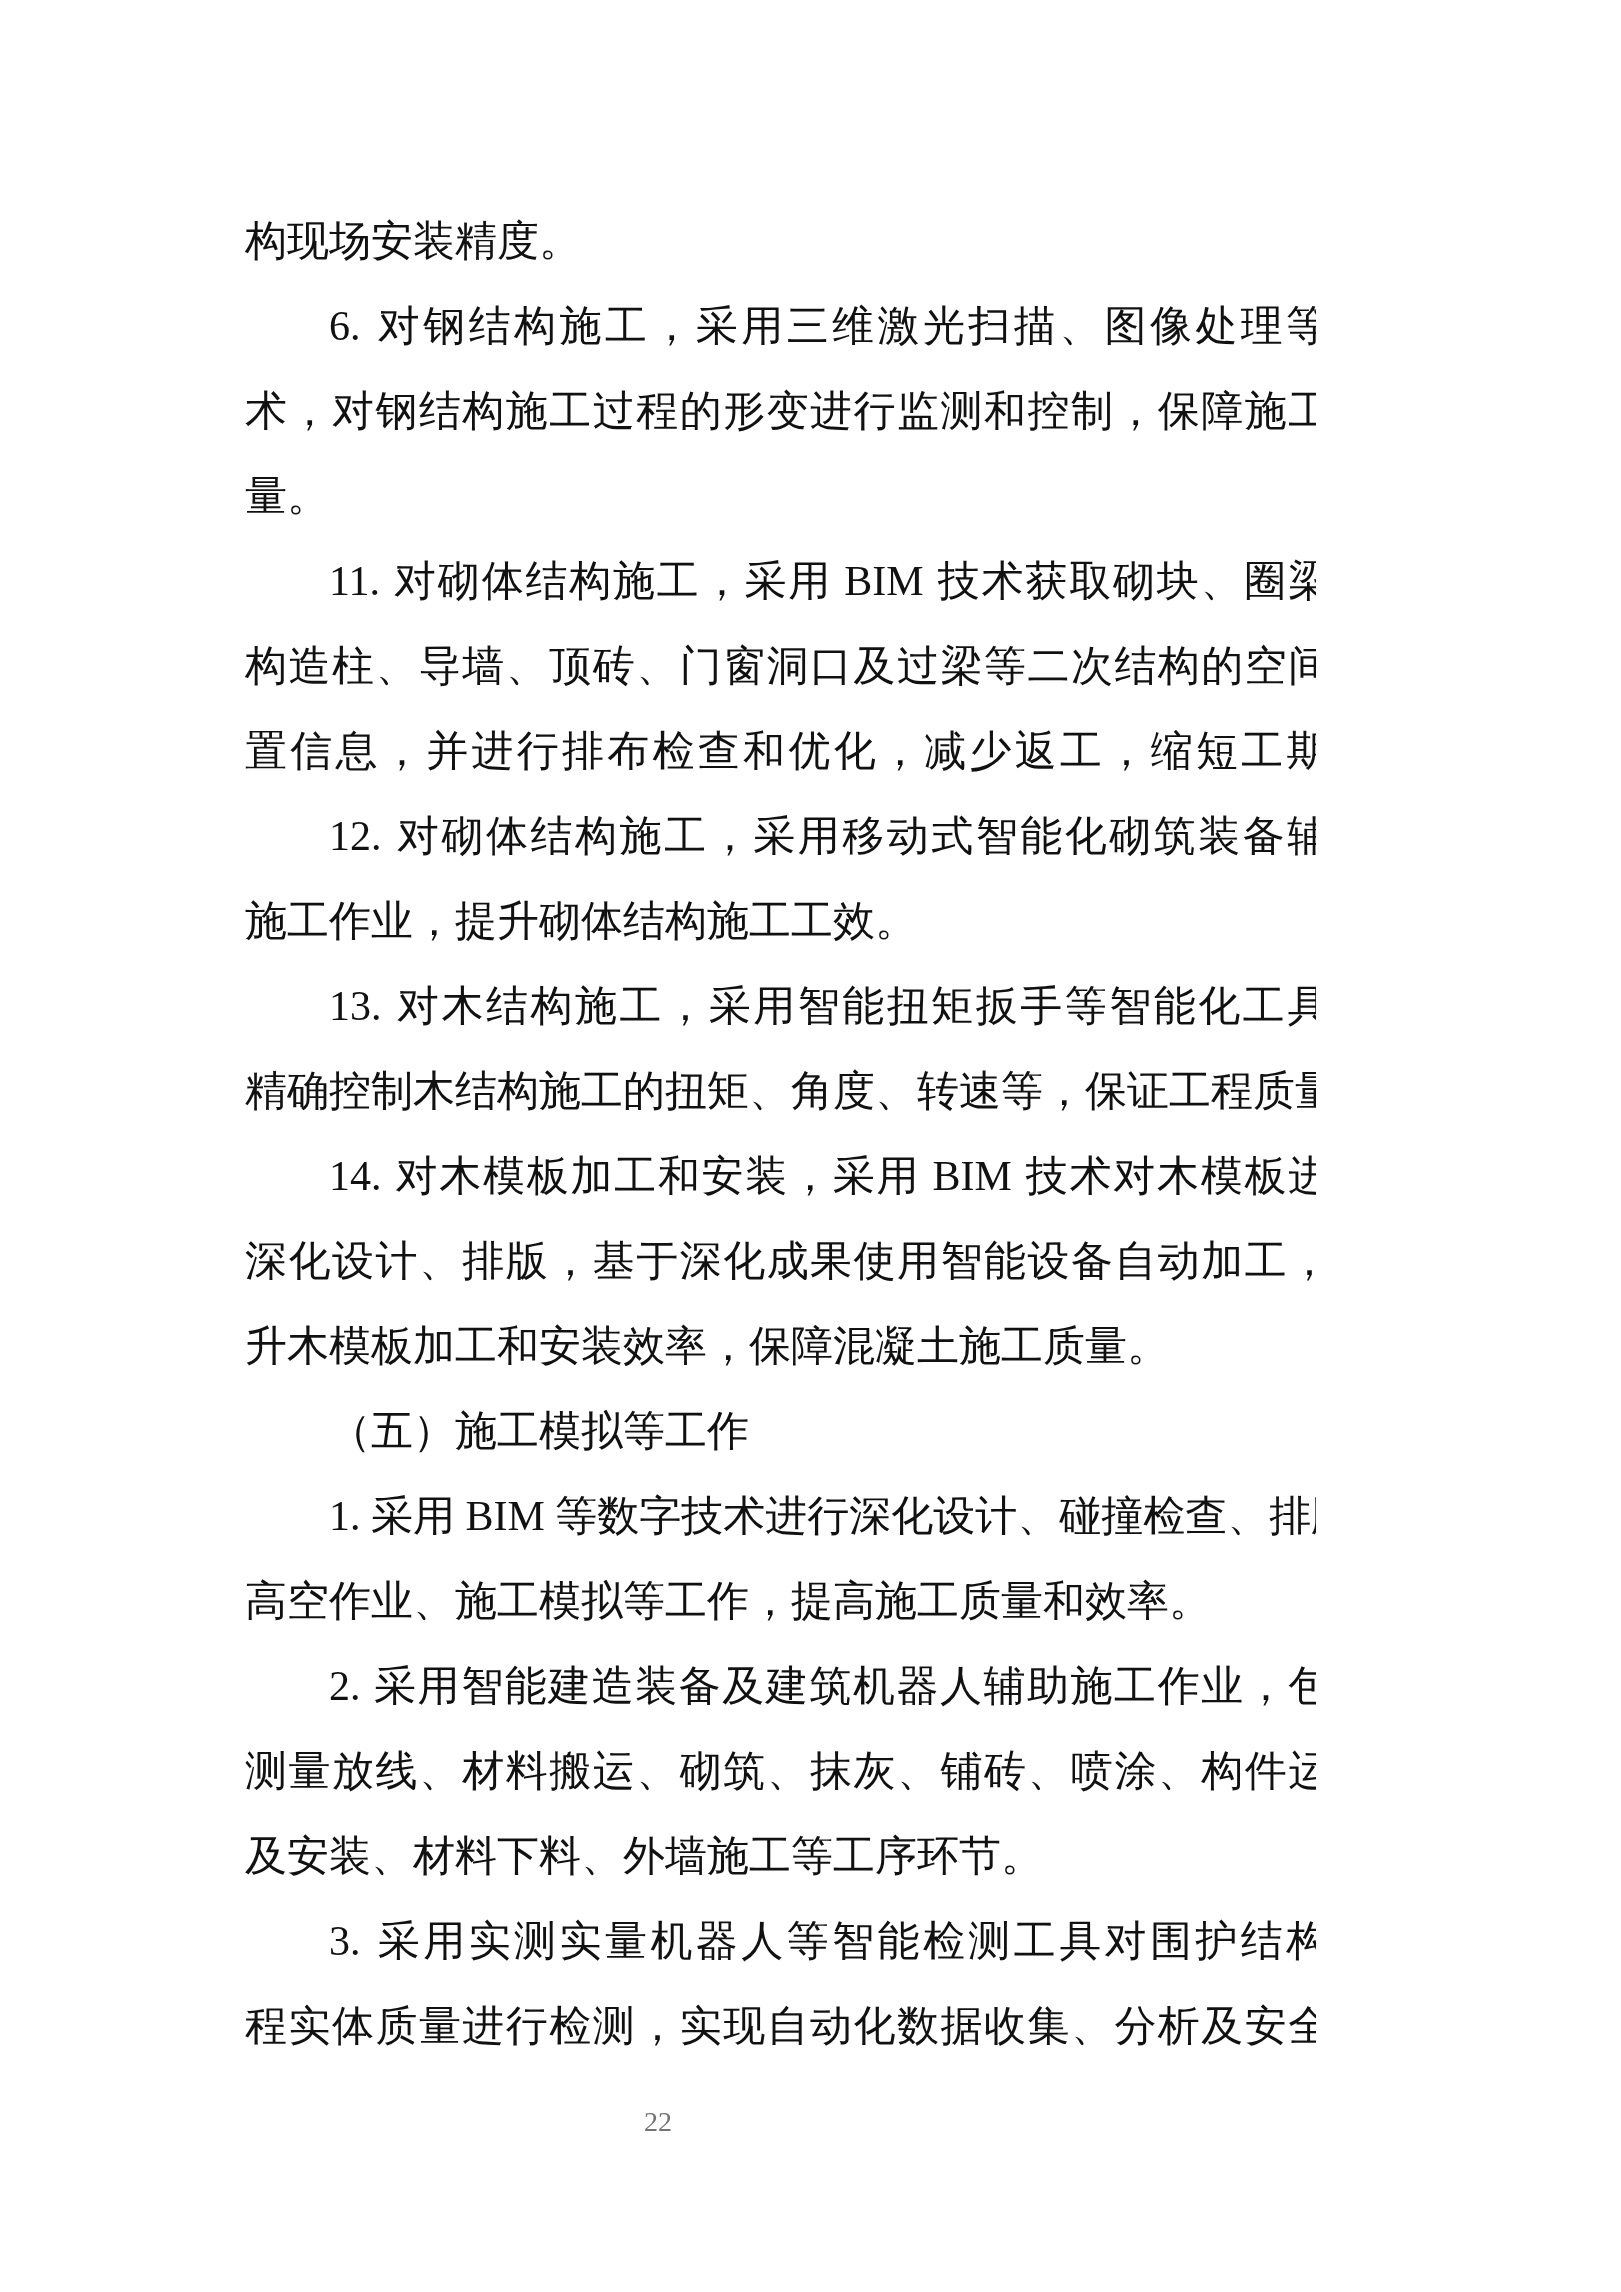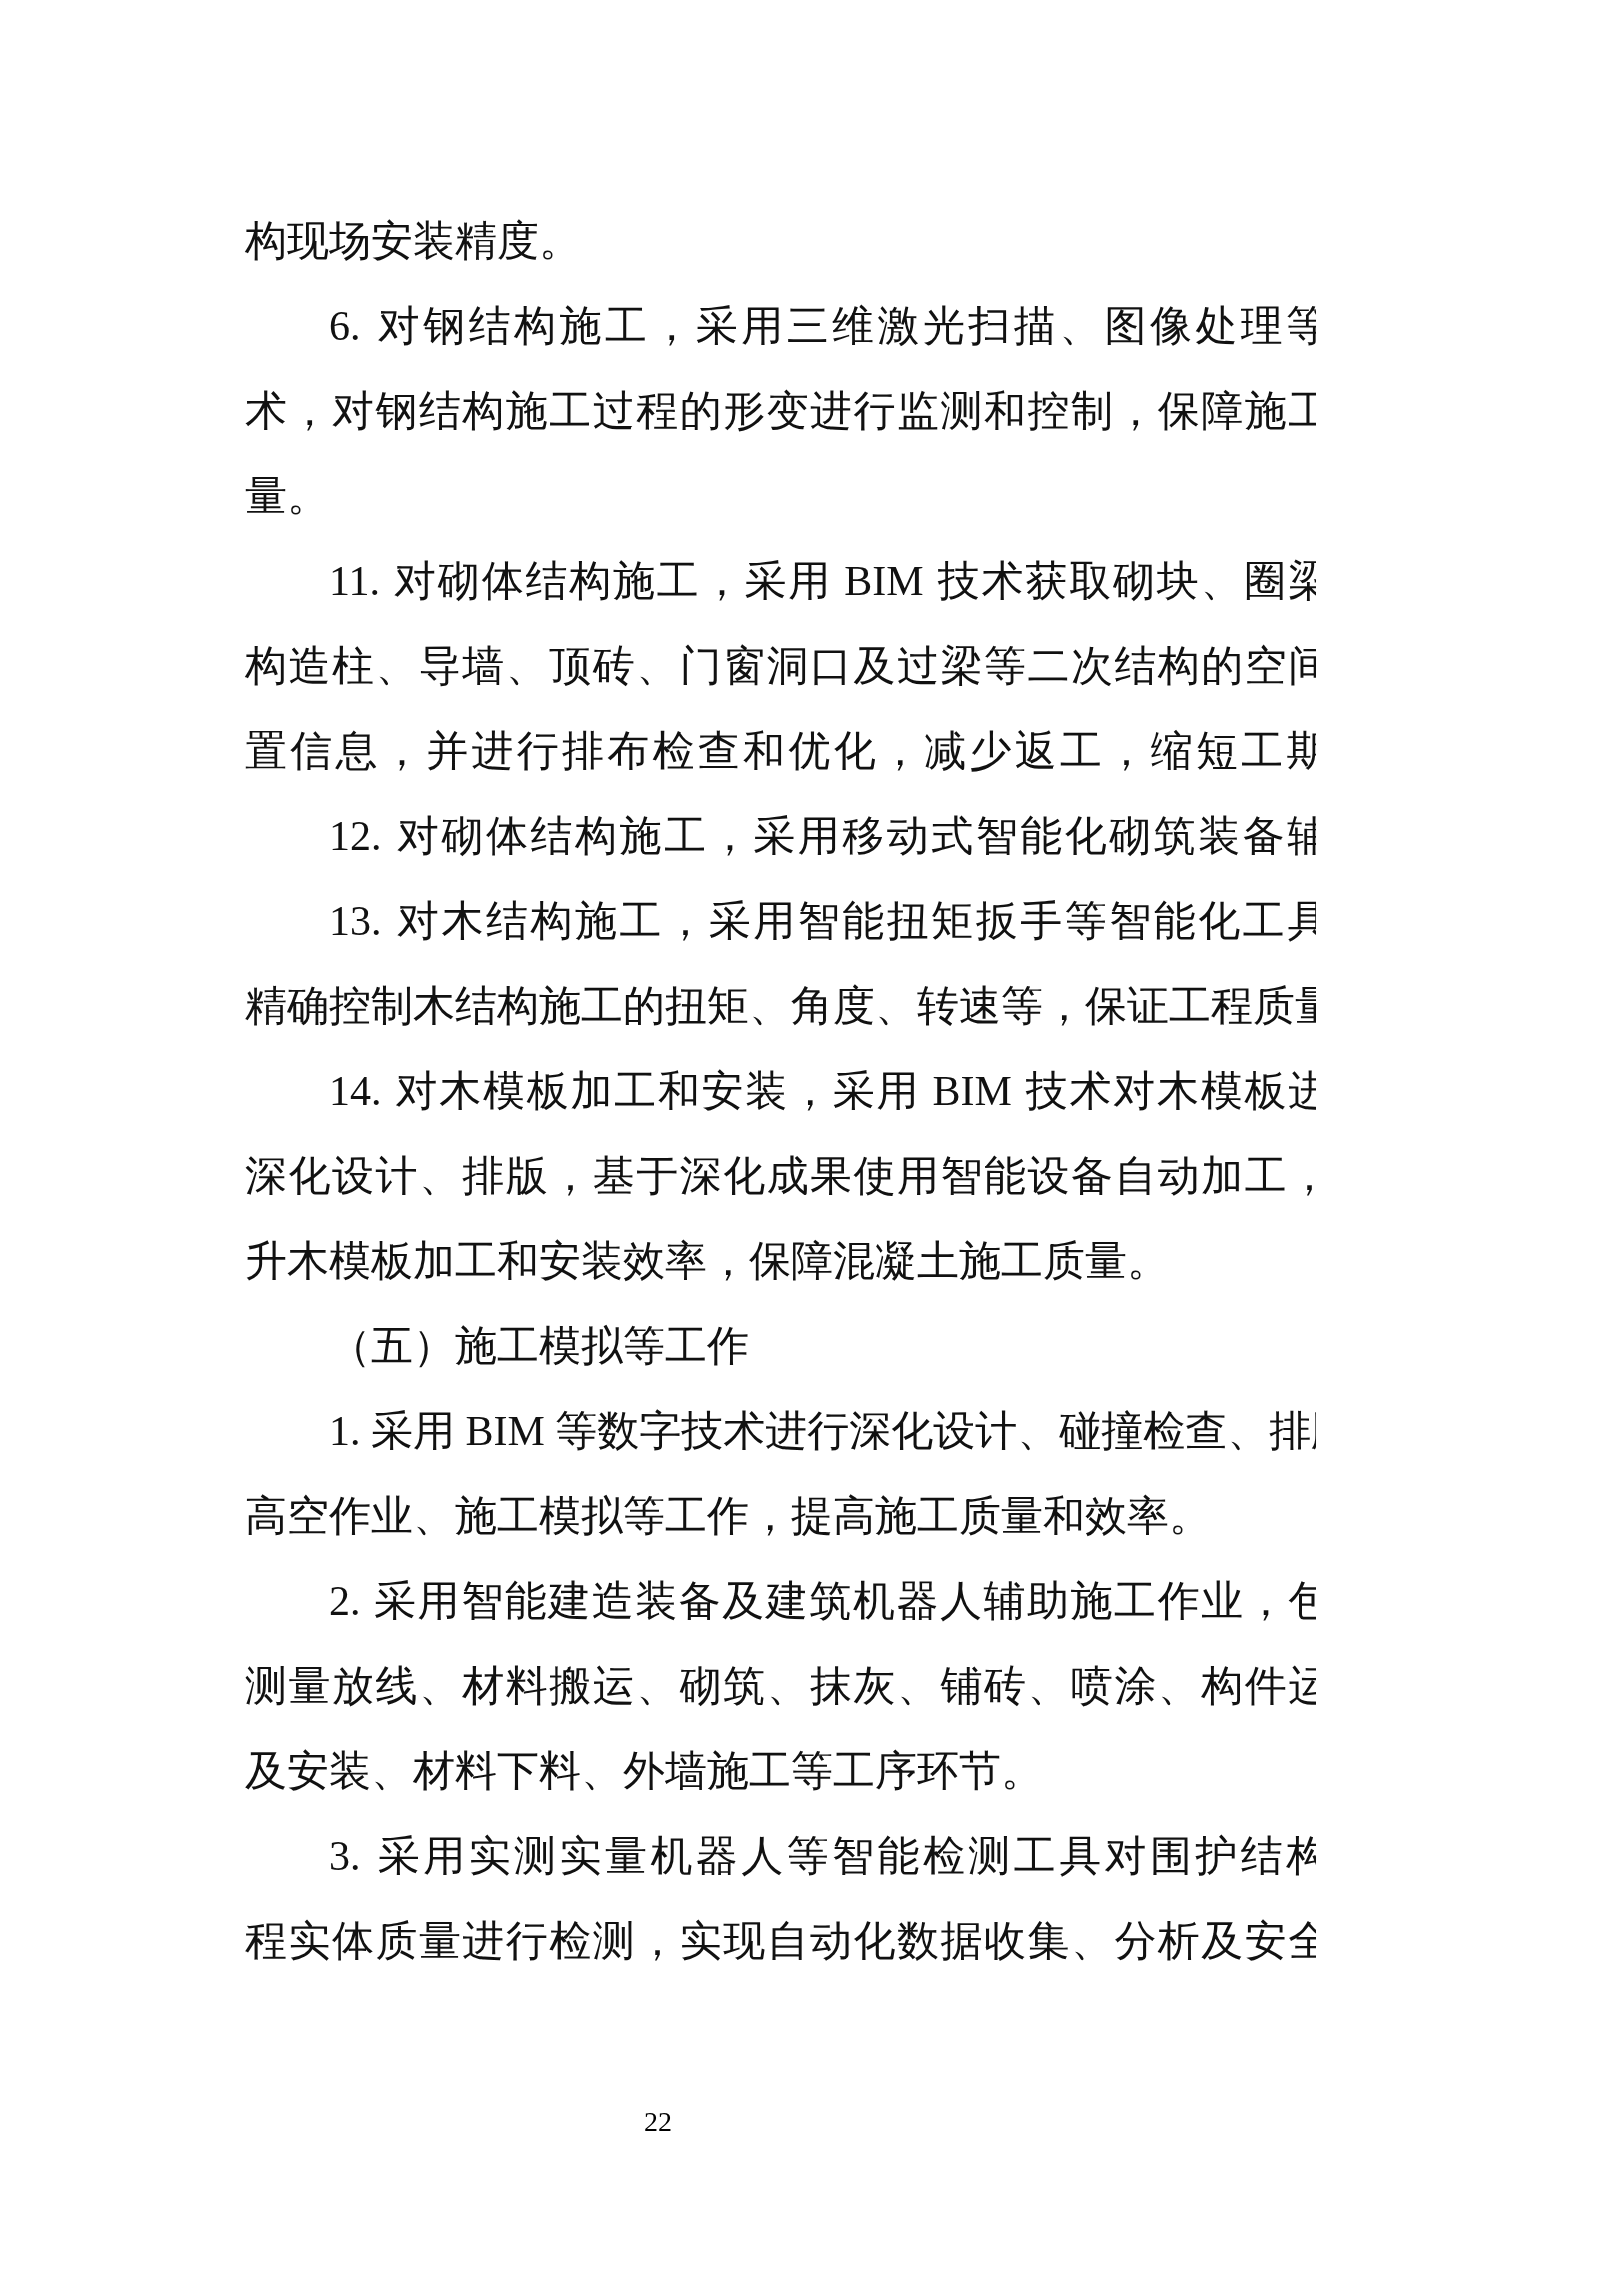--- a/index.html
+++ b/index.html
@@ -34,21 +34,21 @@
   .line.justify span { white-space: pre; }
   .line.heading { font-weight: normal; }
   .page-number {
     position: absolute;
     top: 2102px;
     left: 0;
     right: 0;
     text-align: center;
     font-size: 28px;
     line-height: 39px;
-    color: #000000;
+    color: #737373;
   }
 </style>
 </head>
 <body>
 
 <div class="page">
   <div class="body-text">
       <div class="line"><span>构现场安装精度。</span></div>
       <div class="line indent justify">
         <span>6.</span>
@@ -206,20 +206,21 @@
         <span>智</span>
         <span>能</span>
         <span>化</span>
         <span>砌</span>
         <span>筑</span>
         <span>装</span>
         <span>备</span>
         <span>辅</span>
         <span>助</span>
       </div>
+      <div class="line"><span>施工作业，提升砌体结构施工工效。</span></div>
       <div class="line indent justify">
         <span>13.</span>
         <span> </span>
         <span>对</span>
         <span>木</span>
         <span>结</span>
         <span>构</span>
         <span>施</span>
         <span>工</span>
         <span>，</span>

